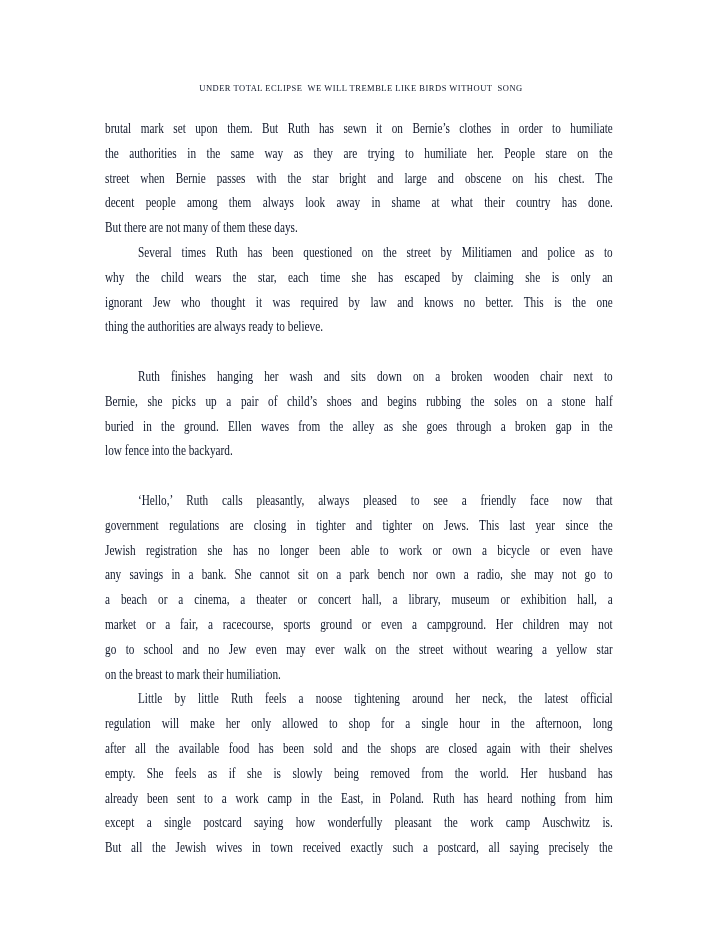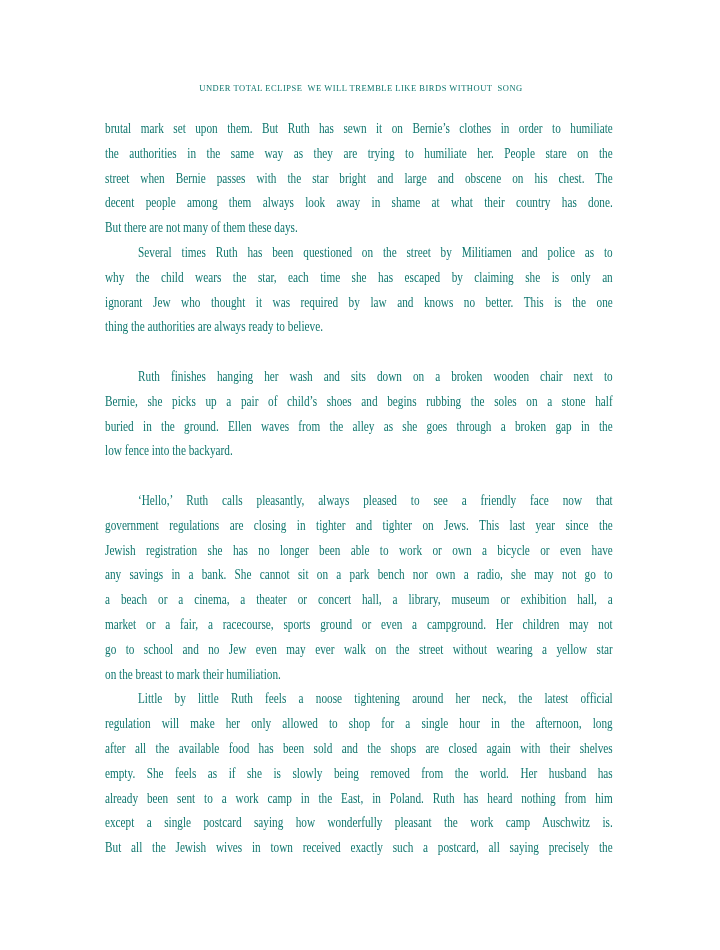--- a/index.html
+++ b/index.html
@@ -6,21 +6,21 @@
     margin: 0;
     padding: 0;
     background: #ffffff;
   }
   .page {
     position: relative;
     width: 652px;
     height: 950px;
     background: #ffffff;
     font-family: "Liberation Serif", "DejaVu Serif", serif;
-    color: #0f766e;
+    color: #0f172a;
     overflow: hidden;
   }
   .running-header {
     position: absolute;
     top: 83px;
     left: 105px;
     width: 512px;
     text-align: center;
     font-size: 8.5px;
     letter-spacing: 0.5px;

